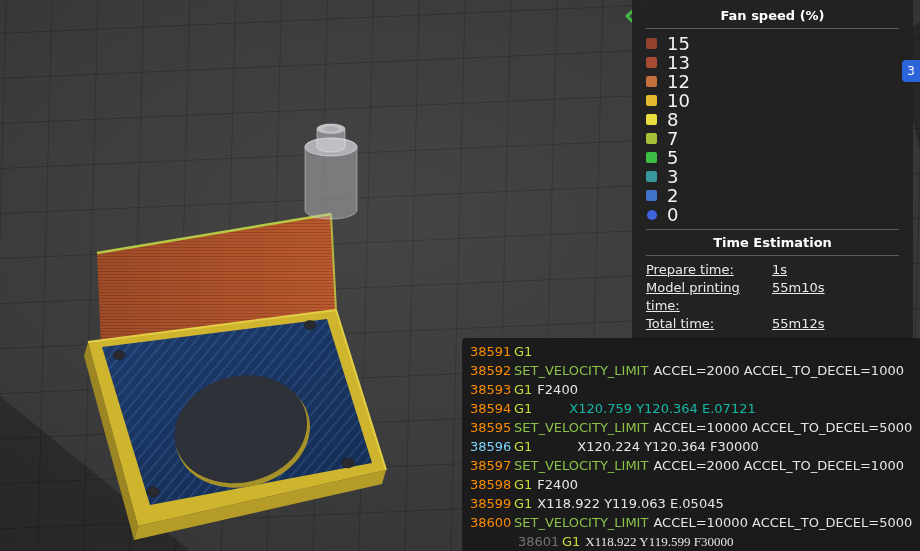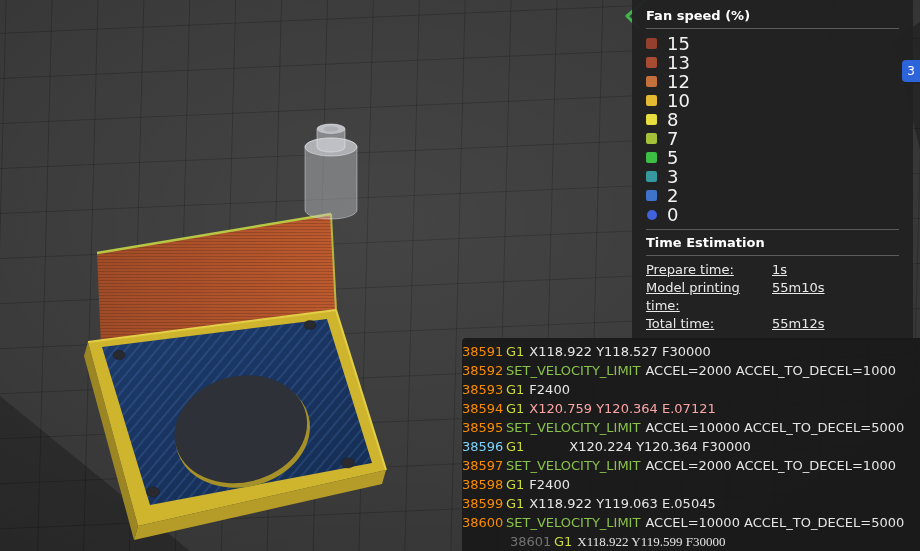--- a/index.html
+++ b/index.html
@@ -13,31 +13,31 @@
       linear-gradient(to bottom, rgba(0,0,0,0.20) 1px, transparent 1px);
     background-size:46px 45px;
     transform:rotate(-2.5deg) skewX(-4deg);}
   .vignette{position:absolute;inset:0;pointer-events:none;
     background:radial-gradient(ellipse at 42% 40%, rgba(255,255,255,0.04) 0%, rgba(0,0,0,0.0) 45%, rgba(0,0,0,0.20) 100%);}
   .scene{position:absolute;left:0;top:0;width:920px;height:551px;}
 
   
   .fan-panel{position:absolute;left:632px;top:0;width:281px;box-sizing:border-box;
     background:rgba(33,33,33,0.96);color:#fff;padding:8px 14px 8px 14px;border-radius:0 0 3px 3px;}
-  .panel-title{font-size:13px;font-weight:bold;line-height:15px;color:#ffffff;}
+  .panel-title{font-size:13px;font-weight:bold;line-height:15px;color:#ffffff;text-align:center;}
   .divider{border:none;border-top:1px solid #5c5c5c;margin:5px 0;}
   .legend-row{display:flex;align-items:center;height:19px;gap:10px;}
   .swatch{width:11px;height:11px;border-radius:2px;flex:0 0 11px;}
   .swatch.circle{border-radius:50%;width:10px;height:10px;flex:0 0 10px;margin-left:1px;}
   .legend-label{font-size:18px;color:#f2f2f2;}
   .time-grid{display:grid;grid-template-columns:126px 1fr;font-size:13px;line-height:18px;color:#eaeaea;text-decoration:underline;}
 
   
   .gcode-panel{position:absolute;left:462px;top:338px;right:0;bottom:0;box-sizing:border-box;
-    background:rgba(25,25,25,0.93);padding:4px 0;border-radius:4px 0 0 0;
+    background:rgba(25,25,25,0.93);padding:4px 8px;border-radius:4px 0 0 0;
     font-size:13px;line-height:19px;overflow:hidden;}
   .gcode-line{display:flex;white-space:nowrap;}
   .g-num{flex:0 0 44px;}
   .g-cmd{margin-right:5px;}
 
   
   .layer-badge{position:absolute;top:60px;right:0;width:18px;height:22px;border-radius:4px 0 0 4px;
     color:#fff;font-size:12px;display:flex;align-items:center;justify-content:center;}
 </style>
 </head>
@@ -164,36 +164,35 @@
       <span>Total time:</span>
       <span>55m12s</span>
     </div>
   </div>
 
   <div class="gcode-panel">
     <div>
         <div class="gcode-line">
           <span class="g-num" style="color: rgb(251, 140, 0);">38591</span>
           <span class="g-cmd" style="color: rgb(205, 220, 57);">G1</span>
-          <span class="g-args" style="color: rgb(230, 230, 230);">X118.922 Y118.527 F30000</span>
         </div>
         <div class="gcode-line">
           <span class="g-num" style="color: rgb(251, 140, 0);">38592</span>
           <span class="g-cmd" style="color: rgb(139, 195, 74);">SET_VELOCITY_LIMIT</span>
           <span class="g-args" style="color: rgb(230, 230, 230);">ACCEL=2000 ACCEL_TO_DECEL=1000</span>
         </div>
         <div class="gcode-line">
           <span class="g-num" style="color: rgb(251, 140, 0);">38593</span>
           <span class="g-cmd" style="color: rgb(205, 220, 57);">G1</span>
           <span class="g-args" style="color: rgb(230, 230, 230);">F2400</span>
         </div>
         <div class="gcode-line">
           <span class="g-num" style="color: rgb(251, 140, 0);">38594</span>
           <span class="g-cmd" style="color: rgb(205, 220, 57);">G1</span>
-          <span class="g-args" style="color: #fca5a5;">X120.759 Y120.364 E.07121</span>
+          <span class="g-args" style="color: #14b8a6; margin-left: 32px;">X120.759 Y120.364 E.07121</span>
         </div>
         <div class="gcode-line">
           <span class="g-num" style="color: rgb(251, 140, 0);">38595</span>
           <span class="g-cmd" style="color: rgb(139, 195, 74);">SET_VELOCITY_LIMIT</span>
           <span class="g-args" style="color: rgb(230, 230, 230);">ACCEL=10000 ACCEL_TO_DECEL=5000</span>
         </div>
         <div class="gcode-line">
           <span class="g-num" style="color: #7dd3fc;">38596</span>
           <span class="g-cmd" style="color: rgb(205, 220, 57);">G1</span>
           <span class="g-args" style="color: rgb(230, 230, 230); margin-left: 40px;">X120.224 Y120.364 F30000</span>

